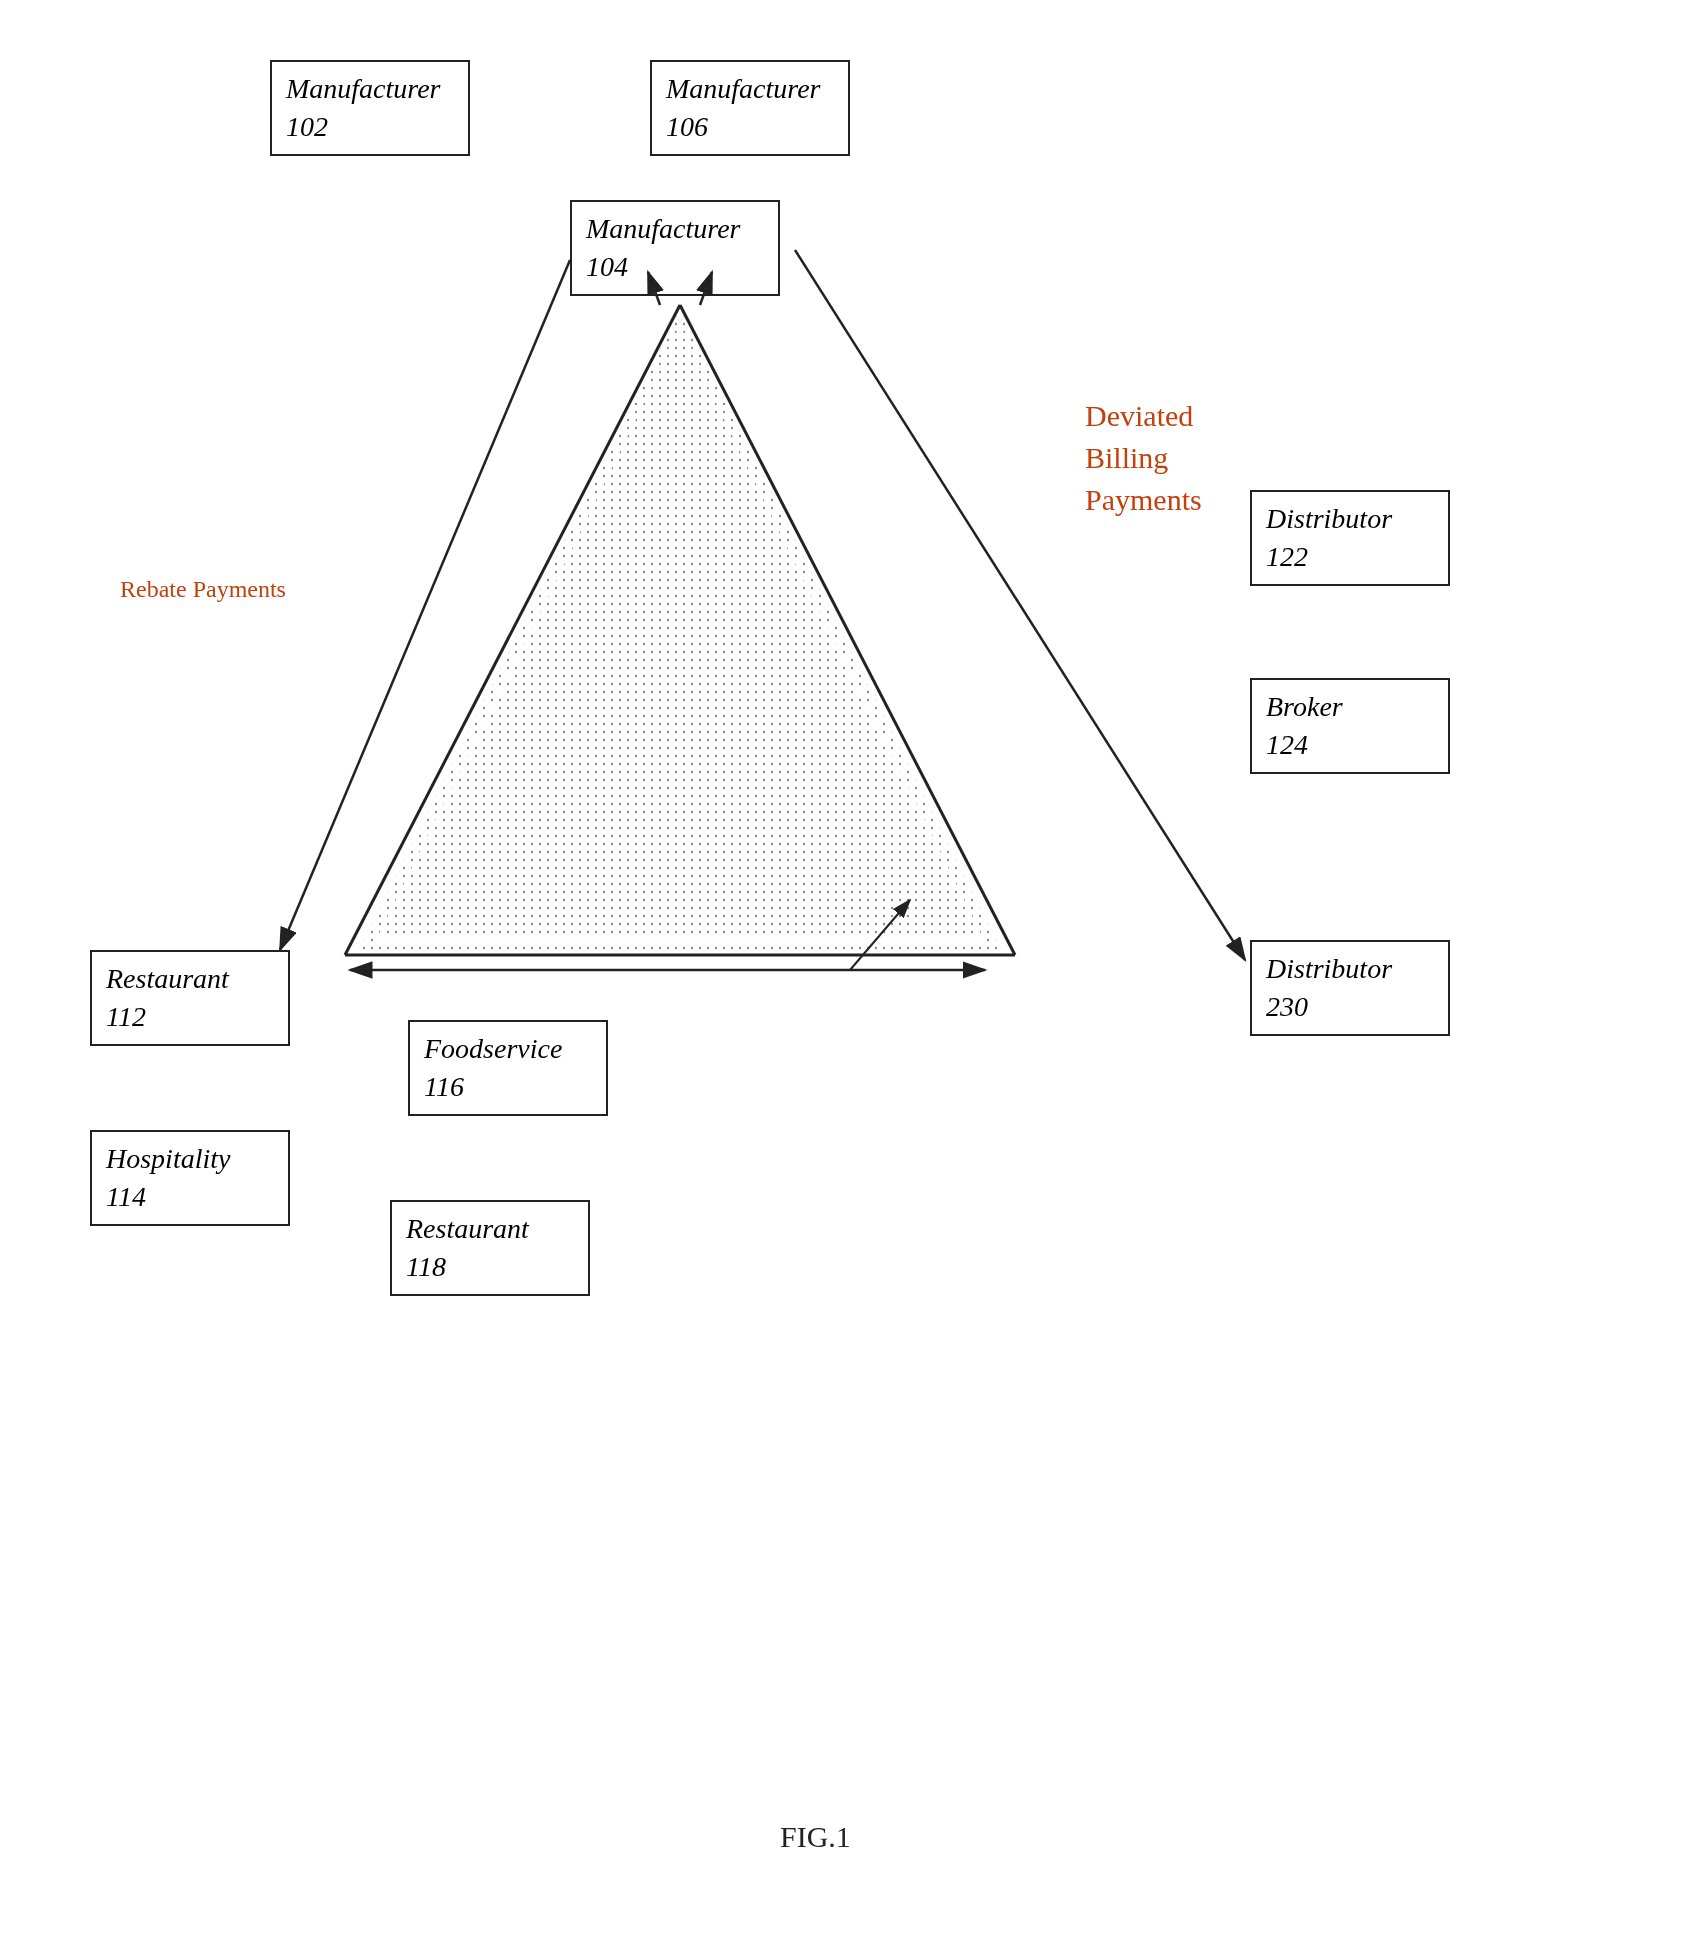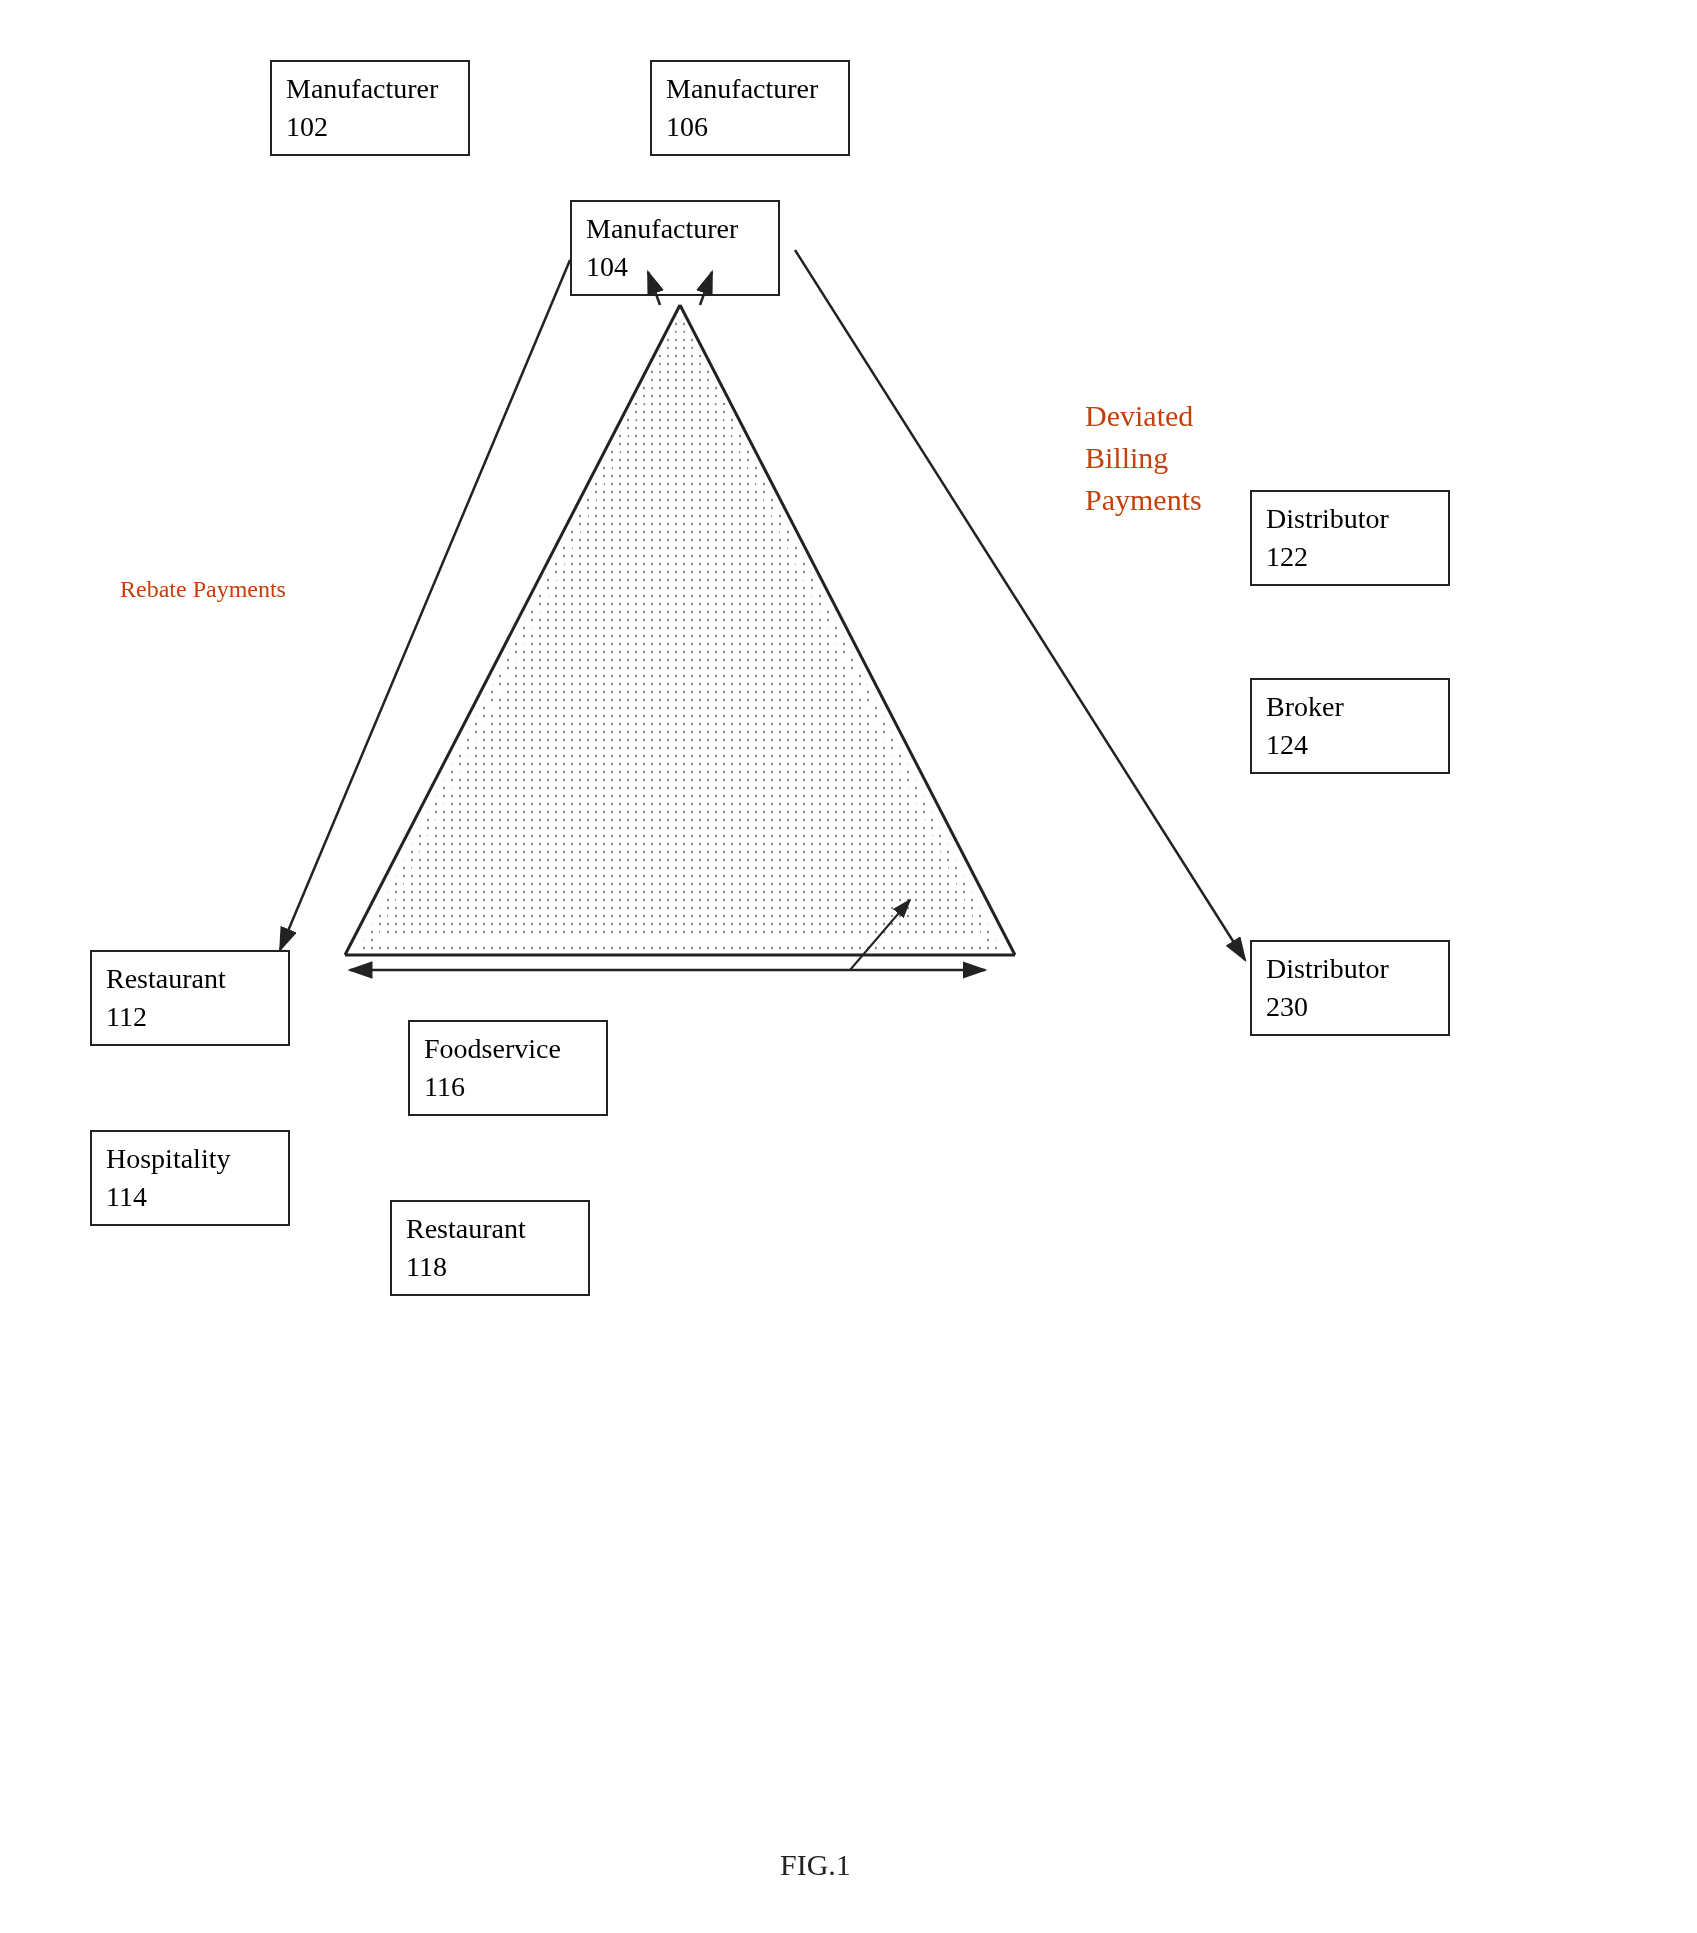--- a/index.html
+++ b/index.html
@@ -11,40 +11,40 @@
       position: relative;
       overflow: hidden;
     }
     .box {
       position: absolute;
       border: 2px solid #222;
       background: #fff;
       padding: 8px 14px;
       font-size: 28px;
       line-height: 1.35;
+      font-style: italic;
     }
     .label {
       position: absolute;
       font-size: 28px;
       color: #c2410c;
       background: transparent;
     }
     svg#diagram {
       position: absolute;
       top: 0; left: 0;
       width: 1697px;
       height: 1933px;
       pointer-events: none;
     }
     .fig-label {
       position: absolute;
       font-size: 30px;
       font-family: "Times New Roman", Times, serif;
       color: #222;
-      margin-top: 28px;
     }
   </style>
 </head>
 <body>
 
 <div class="box" style="top:60px; left:270px; min-width:200px;">
   <span>Manufacturer</span><br>
   <span>102</span>
 </div>
 

